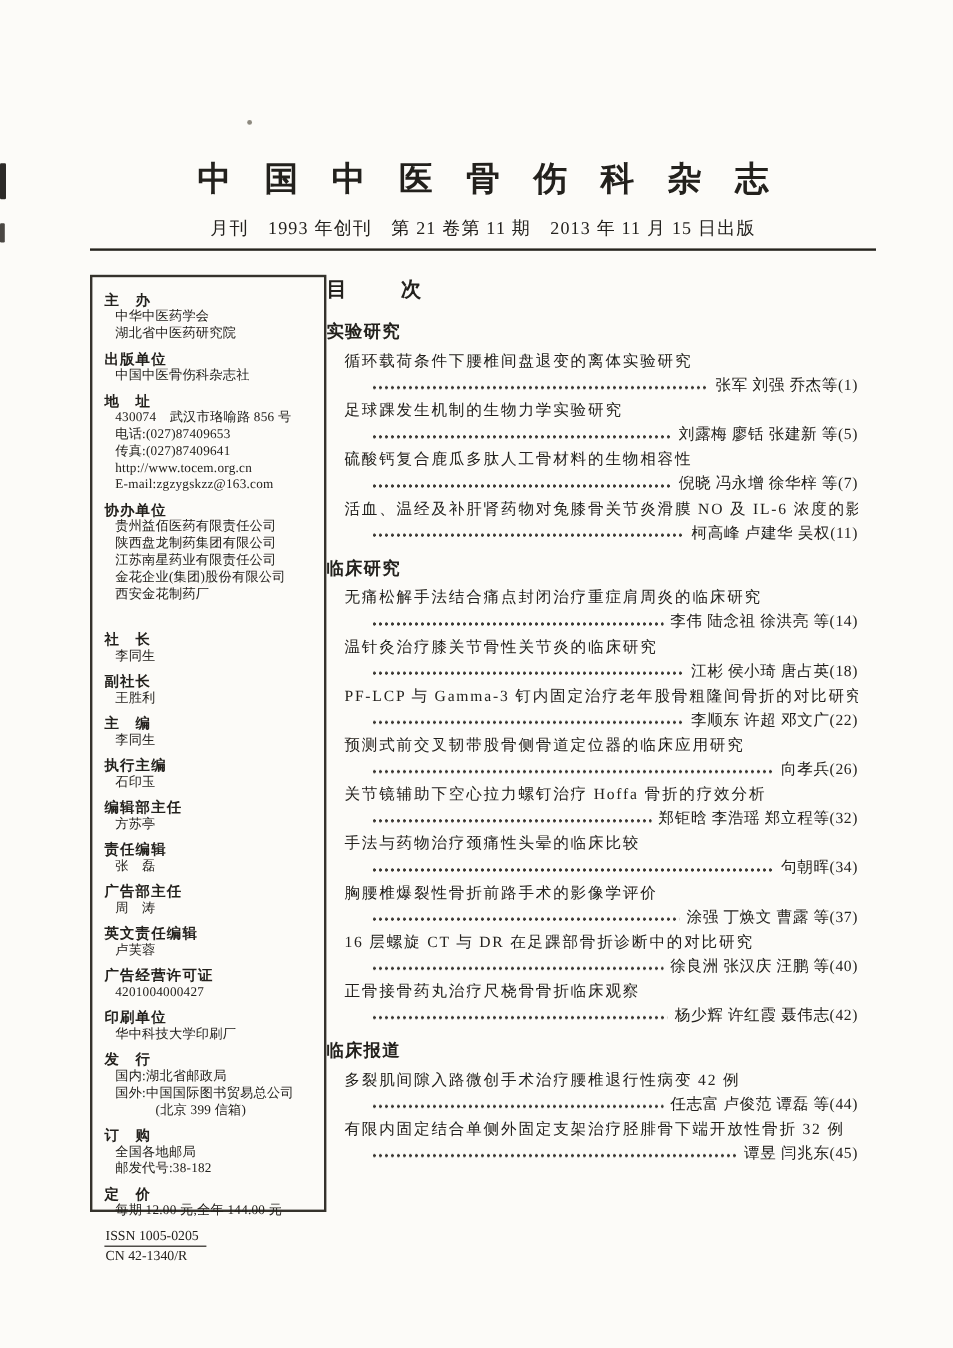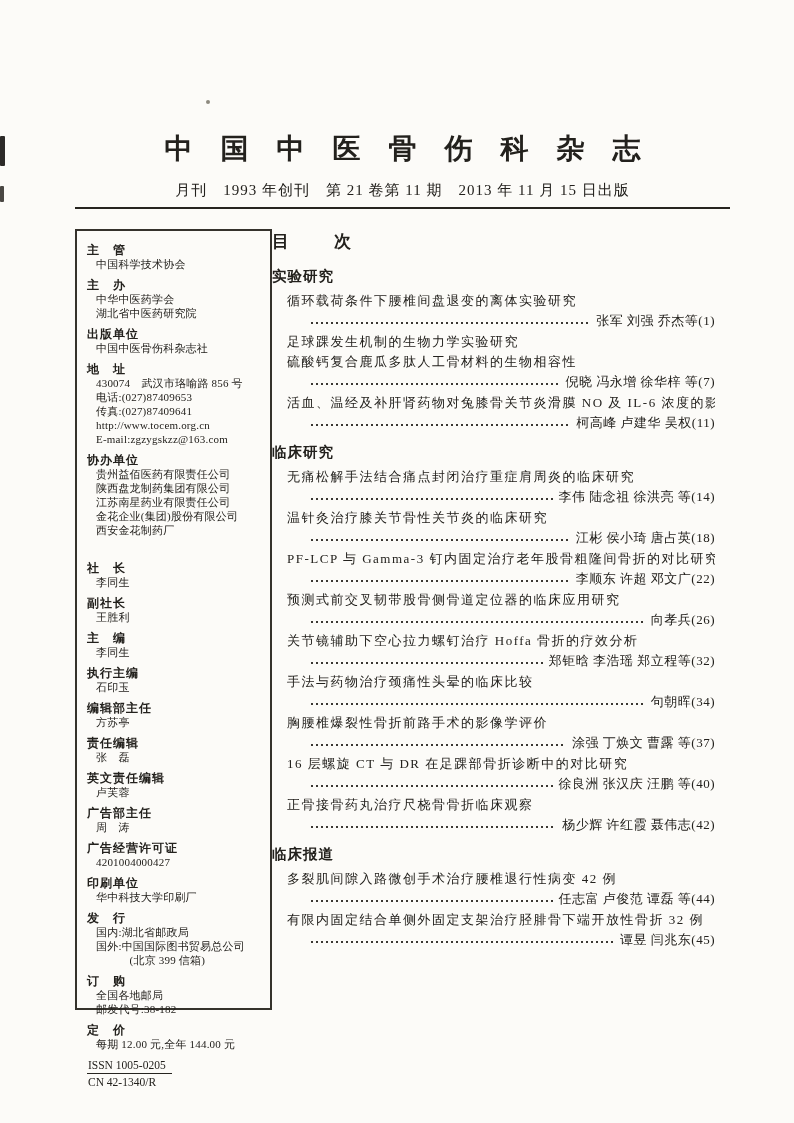--- a/index.html
+++ b/index.html
@@ -84,24 +84,20 @@
   <div class="scan-mark-b"></div>
   <div class="speck"></div>
 
   <div class="journal-title">中国中医骨伤科杂志</div>
   <div class="journal-subtitle">月刊　1993 年创刊　第 21 卷第 11 期　2013 年 11 月 15 日出版</div>
   <div class="head-rule"></div>
 
   <div class="sidebar">
     <div>
         <div class="sb-block">
-          <div class="sb-label">主　管</div>
-          <div class="sb-line">中国科学技术协会</div>
-        </div>
-        <div class="sb-block">
           <div class="sb-label">主　办</div>
           <div class="sb-line">中华中医药学会</div>
           <div class="sb-line">湖北省中医药研究院</div>
         </div>
         <div class="sb-block">
           <div class="sb-label">出版单位</div>
           <div class="sb-line">中国中医骨伤科杂志社</div>
         </div>
         <div class="sb-block">
           <div class="sb-label">地　址</div>
@@ -137,26 +133,26 @@
         </div>
         <div class="sb-block">
           <div class="sb-label">编辑部主任</div>
           <div class="sb-line">方苏亭</div>
         </div>
         <div class="sb-block">
           <div class="sb-label">责任编辑</div>
           <div class="sb-line">张　磊</div>
         </div>
         <div class="sb-block">
+          <div class="sb-label">广告部主任</div>
+          <div class="sb-line">周　涛</div>
+        </div>
+        <div class="sb-block">
           <div class="sb-label">英文责任编辑</div>
           <div class="sb-line">卢芙蓉</div>
-        </div>
-        <div class="sb-block">
-          <div class="sb-label">广告部主任</div>
-          <div class="sb-line">周　涛</div>
         </div>
         <div class="sb-block">
           <div class="sb-label">广告经营许可证</div>
           <div class="sb-line">4201004000427</div>
         </div>
         <div class="sb-block">
           <div class="sb-label">印刷单位</div>
           <div class="sb-line">华中科技大学印刷厂</div>
         </div>
         <div class="sb-block">
@@ -188,20 +184,24 @@
           <div class="toc-section-heading">实验研究</div>
           <div class="entry">
             <div class="entry-title">循环载荷条件下腰椎间盘退变的离体实验研究</div>
             <div class="entry-leadrow">
               <span class="leader"></span>
               <span class="entry-authors">张军 刘强 乔杰等(1)</span>
             </div>
           </div>
           <div class="entry">
             <div class="entry-title">足球踝发生机制的生物力学实验研究</div>
+            <div class="entry-leadrow">
+              <span class="leader"></span>
+              <span class="entry-authors">刘露梅 廖铦 张建新 等(5)</span>
+            </div>
           </div>
           <div class="entry">
             <div class="entry-title">硫酸钙复合鹿瓜多肽人工骨材料的生物相容性</div>
             <div class="entry-leadrow">
               <span class="leader"></span>
               <span class="entry-authors">倪晓 冯永增 徐华梓 等(7)</span>
             </div>
           </div>
           <div class="entry">
             <div class="entry-title">活血、温经及补肝肾药物对兔膝骨关节炎滑膜 NO 及 IL-6 浓度的影响</div>

